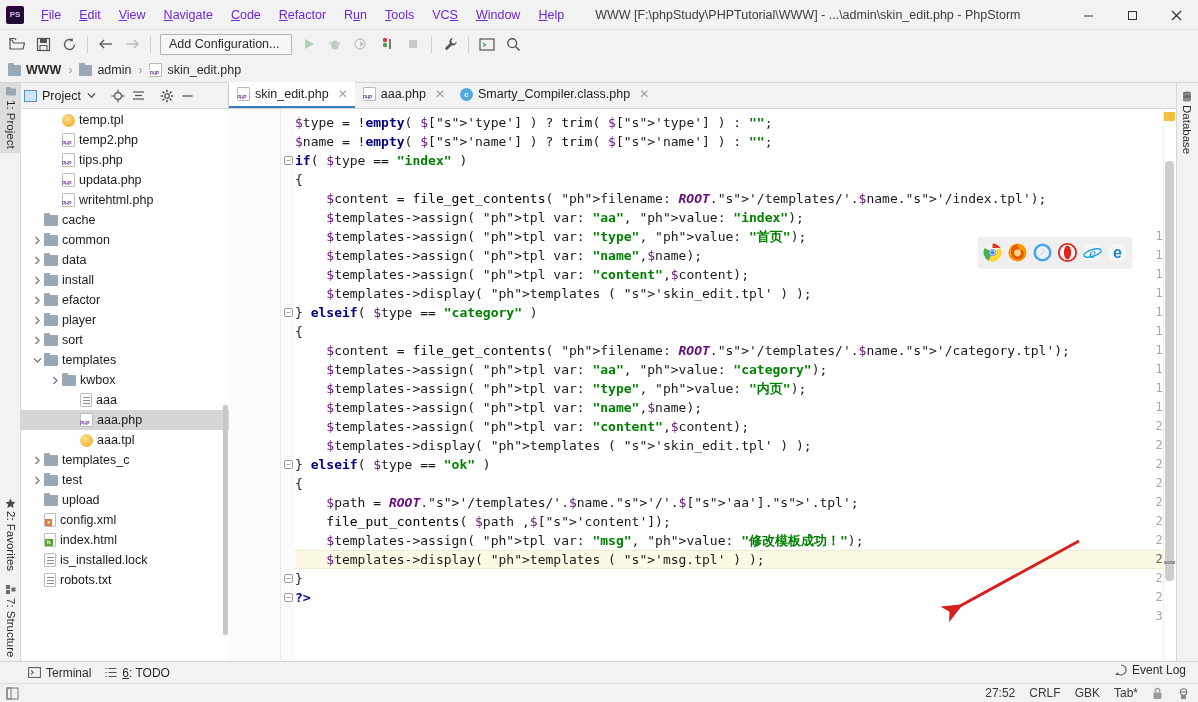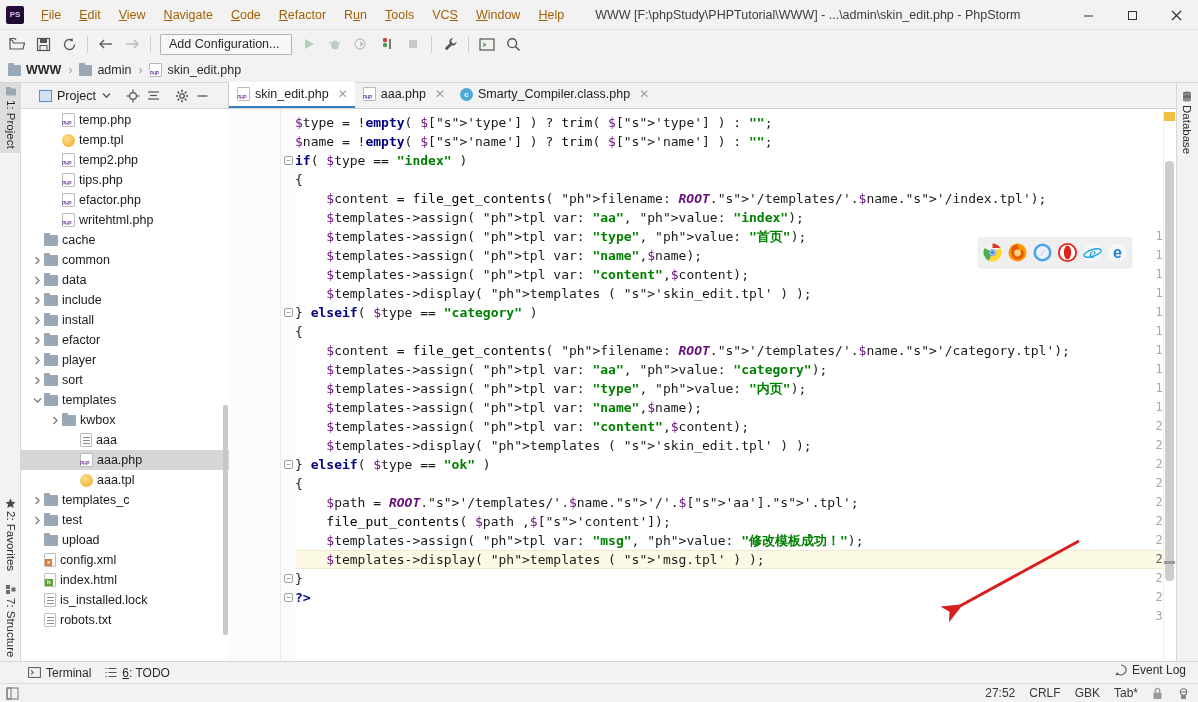--- a/index.html
+++ b/index.html
@@ -27,21 +27,21 @@
     border-radius:2px; position:relative; flex:none;
   }
   .ps-logo:after {
     content:"PS"; position:absolute; left:0; top:0; width:100%; height:100%;
     color:#d7c6ef; font-size:8px; font-weight:bold;
     display:flex; align-items:center; justify-content:center;
     font-family:"Liberation Sans", sans-serif;
   }
   .menubar { display:flex; align-items:center; gap:0px; }
   .menu-item {
-    padding: 3px 9px; font-size:12.5px; color:#a16207; cursor:default;
+    padding: 3px 9px; font-size:12.5px; color:#6d28d9; cursor:default;
     white-space:nowrap; line-height:16px;
   }
   .menu-item u { text-decoration: underline; text-underline-offset:1px; }
   .win-title {
     margin-left: 22px; font-size:12.5px; color:#3c3c3c; white-space:nowrap;
   }
   .win-buttons { position:absolute; right:0; top:0; display:flex; height:30px; }
   .win-btn {
     width:44px; height:30px; display:flex; align-items:center; justify-content:center;
     color:#333; font-size:13px;
@@ -117,21 +117,21 @@
     display:flex; align-items:center; gap:5px; white-space:nowrap;
   }
 
   
   .project-panel {
     position:absolute; left:21px; top:83px; width:208px; height:578px;
     background:#fff; border-right:1px solid #c9c9c9;
   }
   .pp-header {
     height:26px; background:#f2f2f2; display:flex; align-items:center;
-    padding:0 18px; border-bottom:1px solid #d7d7d7;
+    padding:0 3px; border-bottom:1px solid #d7d7d7;
   }
   .pp-title { font-size:12.5px; color:#1e1e1e; margin-left:5px; }
   .pp-icon-sq {
     width:13px; height:12px; border:1.5px solid #5a8fc4; background:#cfe3f5;
     flex:none;
   }
   .pp-hbtn {
     width:20px; height:20px; display:flex; align-items:center; justify-content:center;
     color:#555; margin-left:1px; flex:none;
   }
@@ -534,46 +534,40 @@
       <span class="pp-hbtn">
         <svg width="13" height="9" viewBox="0 0 13 9">
             <line x1="1.5" y1="5" x2="11.5" y2="5" stroke="#555" stroke-width="1.3"></line>
           </svg>
       </span>
     </div>
     <div class="pp-tree" id="pp-tree">
         <div class="tnode">
           <span class="tw" style="width: 28px;"></span>
           <span class="arrow"></span>
-          <span class="f-ico f-php"></span>
-          <span>temp.php</span>
-        </div>
-        <div class="tnode">
-          <span class="tw" style="width: 28px;"></span>
-          <span class="arrow"></span>
           <span class="f-ico f-tpl"></span>
           <span>temp.tpl</span>
         </div>
         <div class="tnode">
           <span class="tw" style="width: 28px;"></span>
           <span class="arrow"></span>
           <span class="f-ico f-php"></span>
           <span>temp2.php</span>
         </div>
         <div class="tnode">
           <span class="tw" style="width: 28px;"></span>
           <span class="arrow"></span>
           <span class="f-ico f-php"></span>
           <span>tips.php</span>
         </div>
         <div class="tnode">
           <span class="tw" style="width: 28px;"></span>
           <span class="arrow"></span>
           <span class="f-ico f-php"></span>
-          <span>efactor.php</span>
+          <span>updata.php</span>
         </div>
         <div class="tnode">
           <span class="tw" style="width: 28px;"></span>
           <span class="arrow"></span>
           <span class="f-ico f-php"></span>
           <span>writehtml.php</span>
         </div>
         <div class="tnode">
           <span class="tw" style="width: 10px;"></span>
           <span class="arrow"></span>
@@ -592,30 +586,20 @@
         </div>
         <div class="tnode">
           <span class="tw" style="width: 10px;"></span>
           <span class="arrow">
             <svg width="7" height="9" viewBox="0 0 7 9">
               <path d="M1.5 1 L5 4.5 L1.5 8" fill="none" stroke="#7a7a7a" stroke-width="1.3"></path>
             </svg>
           </span>
           <span class="f-ico f-folder"></span>
           <span>data</span>
-        </div>
-        <div class="tnode">
-          <span class="tw" style="width: 10px;"></span>
-          <span class="arrow">
-            <svg width="7" height="9" viewBox="0 0 7 9">
-              <path d="M1.5 1 L5 4.5 L1.5 8" fill="none" stroke="#7a7a7a" stroke-width="1.3"></path>
-            </svg>
-          </span>
-          <span class="f-ico f-folder"></span>
-          <span>include</span>
         </div>
         <div class="tnode">
           <span class="tw" style="width: 10px;"></span>
           <span class="arrow">
             <svg width="7" height="9" viewBox="0 0 7 9">
               <path d="M1.5 1 L5 4.5 L1.5 8" fill="none" stroke="#7a7a7a" stroke-width="1.3"></path>
             </svg>
           </span>
           <span class="f-ico f-folder"></span>
           <span>install</span>

